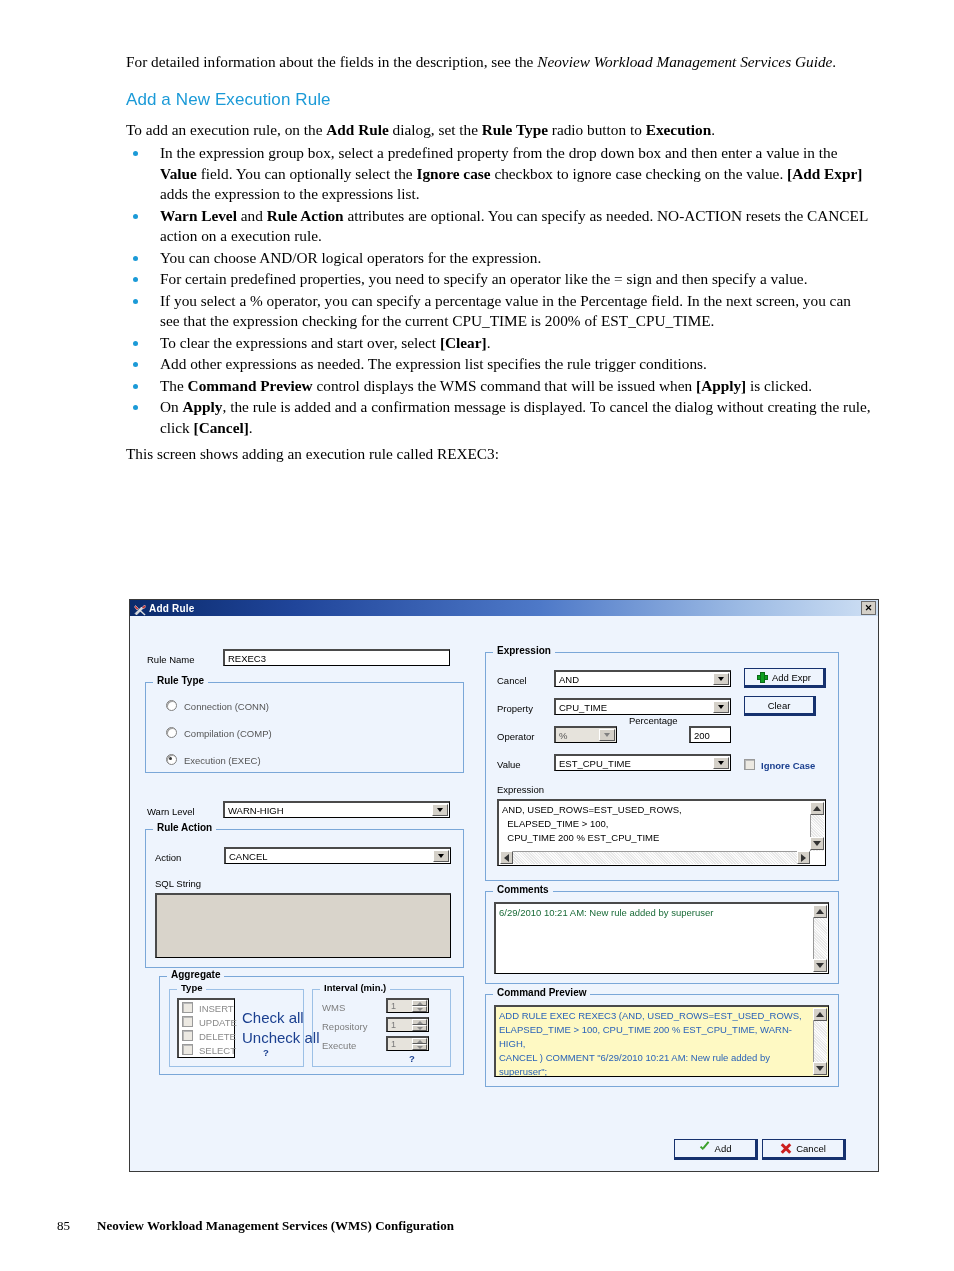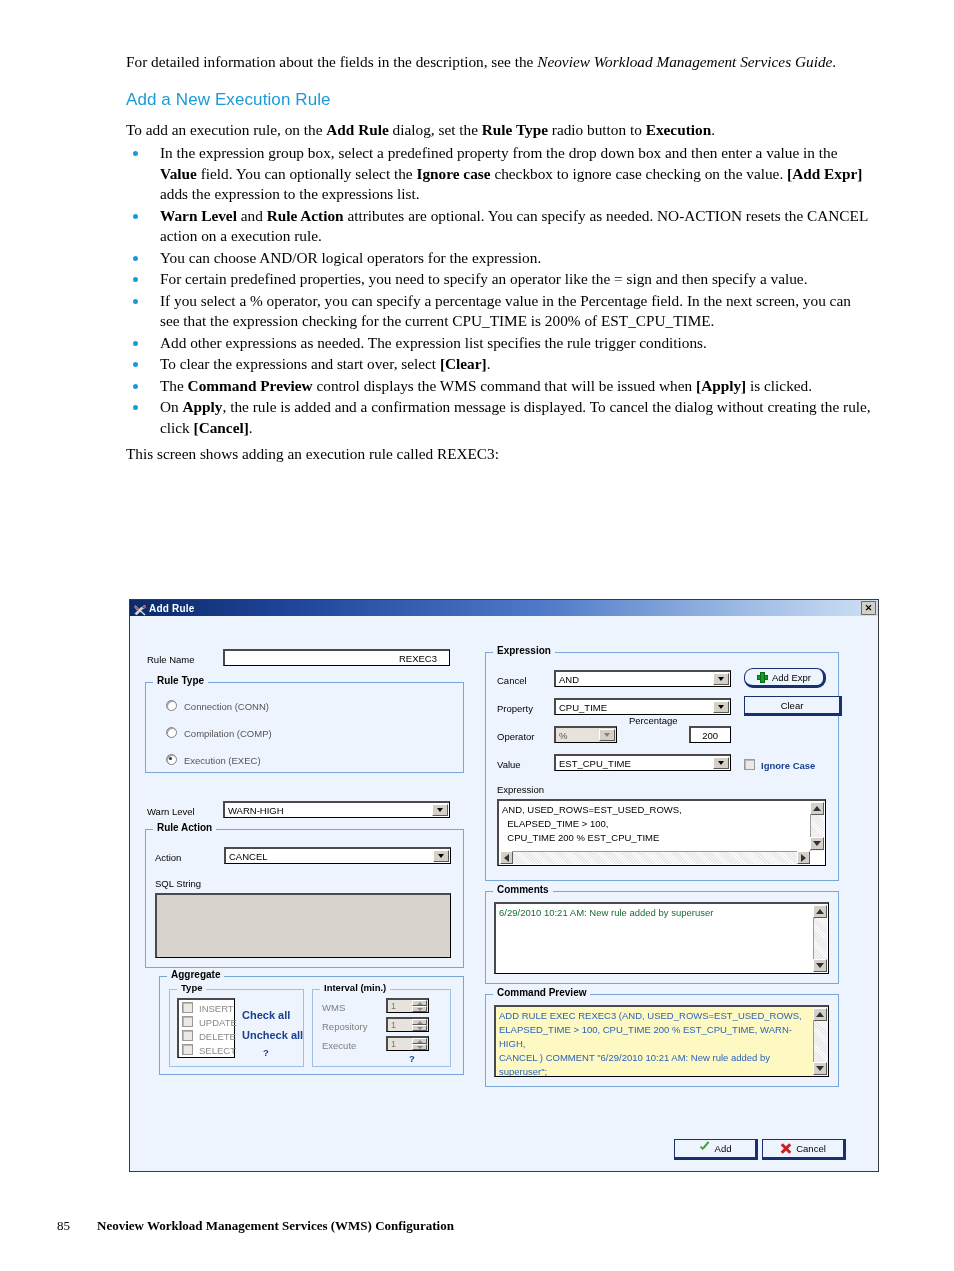--- a/index.html
+++ b/index.html
@@ -66,21 +66,21 @@
   .grp.thin>.legend{font-weight:bold;}
 
   .lbl{position:absolute;font-size:9.5px;color:#000;white-space:nowrap;}
   .lbl.dim{color:#7d7d7d;}
 
   
   .tfield{
     position:absolute;background:#fff;
     border:1px solid #000;border-top:2px solid #4a4a4a;border-left:2px solid #4a4a4a;
     box-sizing:border-box;font-size:9.5px;color:#000;
-    padding:1px 12px 0 3px;line-height:13px;overflow:hidden;white-space:nowrap;text-align:right;
+    padding:1px 12px 0 3px;line-height:13px;overflow:hidden;white-space:nowrap;
   }
   .combo{
     position:absolute;background:#fff;border:1px solid #000;
     border-top:2px solid #4a4a4a;border-left:2px solid #4a4a4a;
     box-sizing:border-box;font-size:9.5px;color:#000;
     padding:1px 0 0 3px;line-height:13px;overflow:hidden;white-space:nowrap;
   }
   .combo .arrow{
     position:absolute;right:1px;top:1px;bottom:1px;width:14px;
     background:#d4d0c8;border:1px solid #fff;border-right-color:#5a5a5a;border-bottom-color:#5a5a5a;
@@ -186,21 +186,21 @@
     position:absolute;right:1px;width:15px;height:6px;background:#d4d0c8;
     border:1px solid #fff;border-right-color:#5a5a5a;border-bottom-color:#5a5a5a;
     box-sizing:border-box;display:flex;align-items:center;justify-content:center;
   }
   .spin .up{top:0;}
   .spin .dn{bottom:0;}
   .spin .up i{width:0;height:0;border-left:3px solid transparent;border-right:3px solid transparent;border-bottom:3px solid #8a8a8a;}
   .spin .dn i{width:0;height:0;border-left:3px solid transparent;border-right:3px solid transparent;border-top:3px solid #8a8a8a;}
 
   .linkq{position:absolute;font-size:9.5px;color:#1a3f8f;font-weight:bold;}
-  .chkall{position:absolute;font-size:11px;color:#1a3f8f;font-weight:bold;white-space:nowrap;}
+  .chkall{position:absolute;font-size:15px;color:#1a3f8f;font-weight:normal;white-space:nowrap;}
 
   .listbox{
     position:absolute;background:#fff;border:1px solid #000;
     border-top:2px solid #4a4a4a;border-left:2px solid #4a4a4a;box-sizing:border-box;
   }
 
   
   .footer{
     position:absolute;left:57px;top:1218px;font-family:"Liberation Serif",serif;font-size:13px;
   }
@@ -223,22 +223,22 @@
     <p class="para lead">
       <span>To add an execution rule, on the </span><b>Add Rule</b><span> dialog, set the </span><b>Rule Type</b><span> radio button to </span><b>Execution</b><span>.</span>
     </p>
 
     <ul class="bullets" id="bullet-list">
         <li><span>In the expression group box, select a predefined property from the drop down box and then enter a value in the </span><b>Value</b><span> field. You can optionally select the </span><b>Ignore case</b><span> checkbox to ignore case checking on the value. </span><b>[Add Expr]</b><span> adds the expression to the expressions list.</span></li>
         <li><b>Warn Level</b><span> and </span><b>Rule Action</b><span> attributes are optional. You can specify as needed. NO-ACTION resets the CANCEL action on a execution rule.</span></li>
         <li><span>You can choose AND/OR logical operators for the expression.</span></li>
         <li><span>For certain predefined properties, you need to specify an operator like the = sign and then specify a value.</span></li>
         <li><span>If you select a % operator, you can specify a percentage value in the Percentage field. In the next screen, you can see that the expression checking for the current CPU_TIME is 200% of EST_CPU_TIME.</span></li>
+        <li><span>To clear the expressions and start over, select </span><b>[Clear]</b><span>.</span></li>
         <li><span>Add other expressions as needed. The expression list specifies the rule trigger conditions.</span></li>
-        <li><span>To clear the expressions and start over, select </span><b>[Clear]</b><span>.</span></li>
         <li><span>The </span><b>Command Preview</b><span> control displays the WMS command that will be issued when </span><b>[Apply]</b><span> is clicked.</span></li>
         <li><span>On </span><b>Apply</b><span>, the rule is added and a confirmation message is displayed. To cancel the dialog without creating the rule, click </span><b>[Cancel]</b><span>.</span></li>
       </ul>
 
     <p class="para tail">This screen shows adding an execution rule called REXEC3:</p>
   </div>
 
   <div class="shot">
 
     <div class="titlebar">
@@ -344,33 +344,33 @@
       <div class="grp" style="left:355px;top:36px;width:352px;height:227px;">
         <span class="legend">Expression</span>
 
         <span class="lbl" style="left:11px;top:22px;">Cancel</span>
         <span class="combo" style="left:68px;top:17px;width:177px;height:17px;">
           <span>AND</span>
           <span class="arrow">
               <i></i>
             </span>
         </span>
-        <div class="btn" style="left:258px;top:15px;width:82px;height:20px;border-radius:9px;">
+        <div class="btn" style="left:258px;top:15px;width:82px;height:20px;">
           <span class="ico-plus"></span>
           <span>Add Expr</span>
         </div>
 
         <span class="lbl" style="left:11px;top:50px;">Property</span>
         <span class="combo" style="left:68px;top:45px;width:177px;height:17px;">
           <span>CPU_TIME</span>
           <span class="arrow">
               <i></i>
             </span>
         </span>
-        <div class="btn" style="left:258px;top:43px;width:98px;height:20px;">
+        <div class="btn" style="left:258px;top:43px;width:72px;height:20px;">
           <span>Clear</span>
         </div>
 
         <span class="lbl" style="left:11px;top:78px;">Operator</span>
         <span class="combo dis" style="left:68px;top:73px;width:63px;height:17px;">
           <span>%</span>
           <span class="arrow">
               <i></i>
             </span>
         </span>

